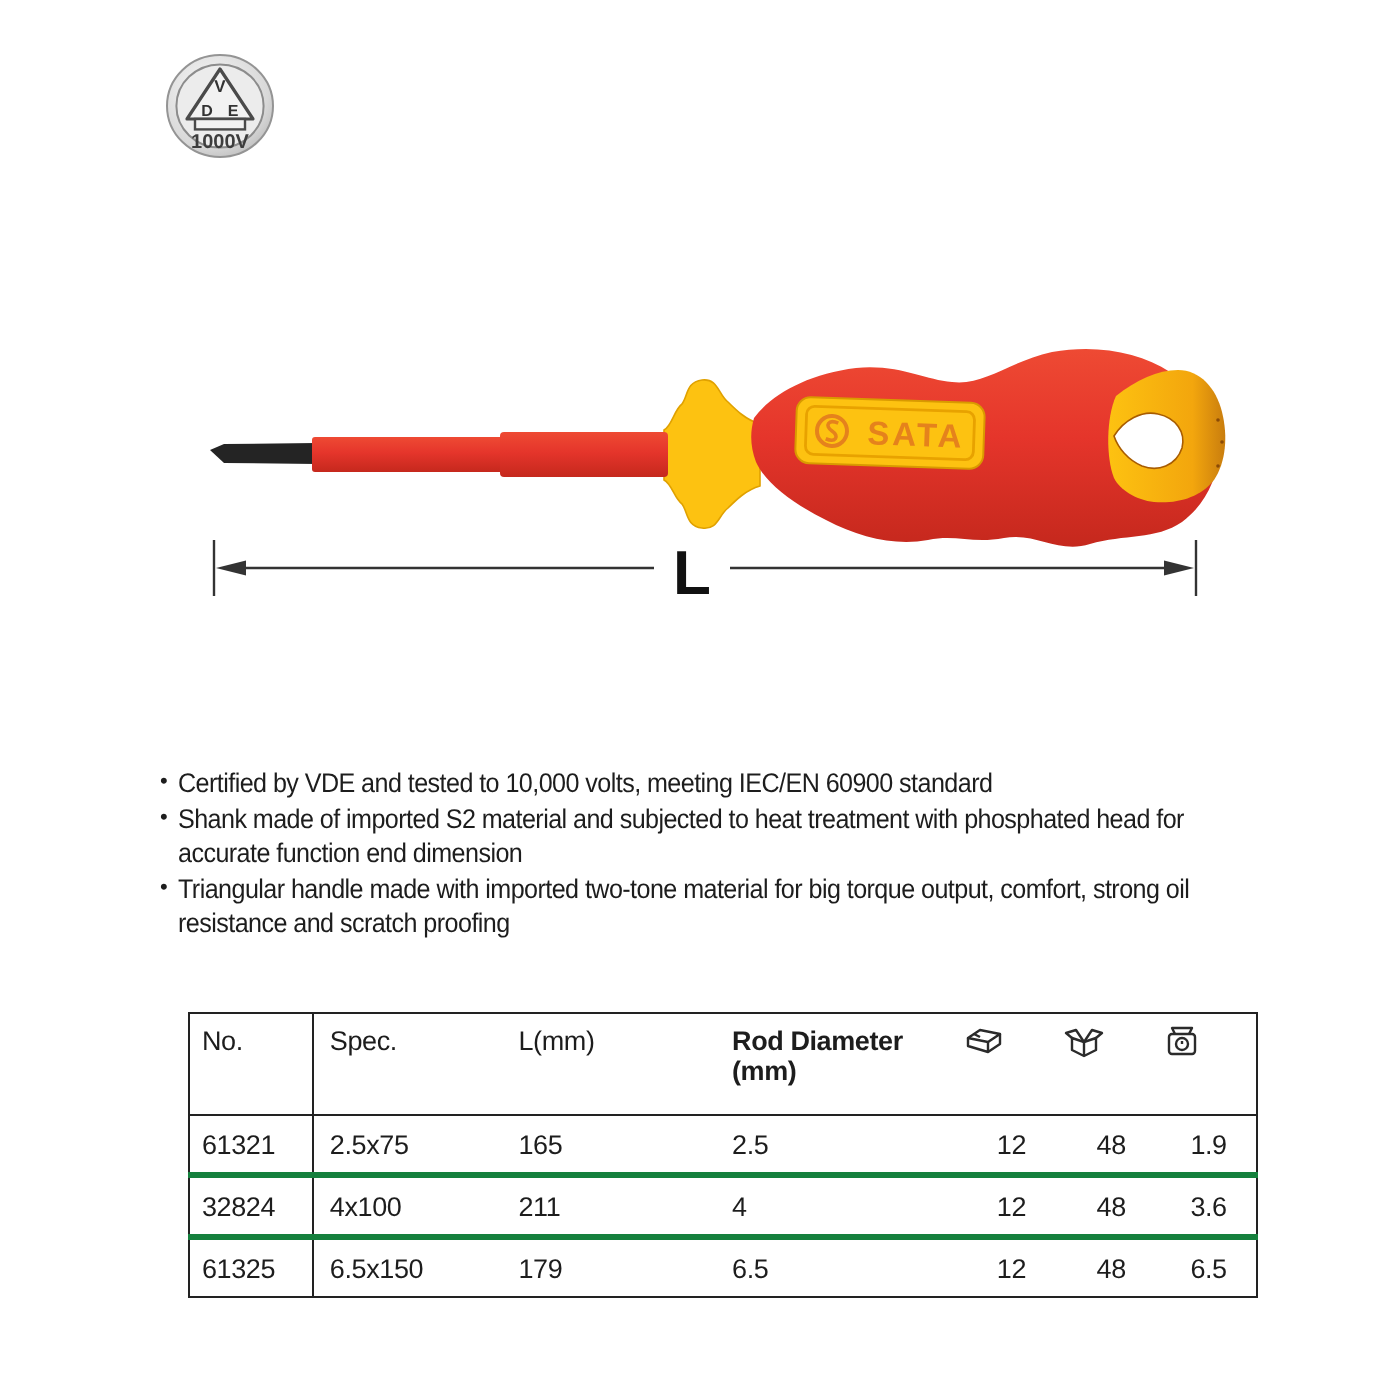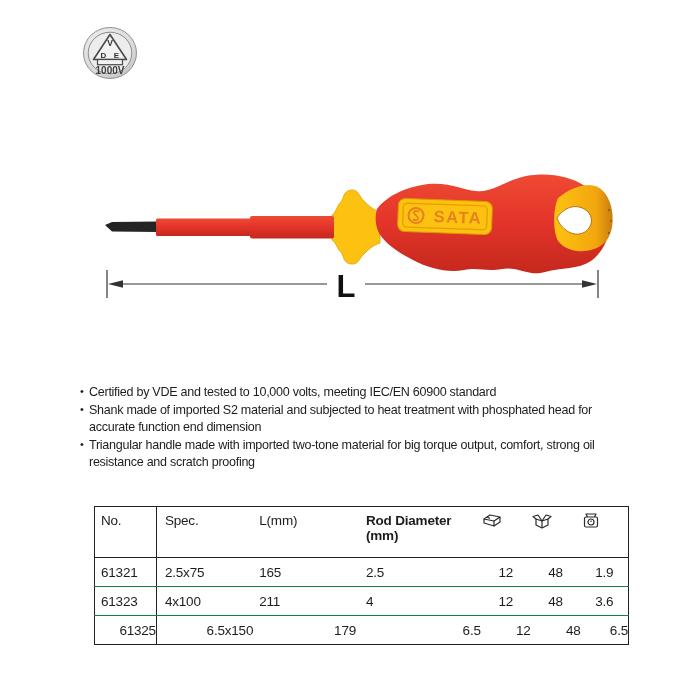--- a/index.html
+++ b/index.html
@@ -17,22 +17,22 @@
             font-size:13.5px;line-height:17.5px;letter-spacing:-0.3px;}
   .feature{display:flex;align-items:flex-start;}
   .feature .bullet{width:9px;flex:none;font-size:11px;line-height:17.5px;color:#1d1d1d;}
   .feature .flines{transform:scaleX(0.93);transform-origin:0 0;white-space:nowrap;}
 
   
   .spec-table{position:absolute;left:94px;top:490px;width:535px;border-collapse:collapse;
               color:#1d1d1d;font-size:13.5px;letter-spacing:-0.2px;border:1.4px solid #222;margin-top:16px;}
   .spec-table th{font-weight:400;text-align:left;vertical-align:top;height:44px;
                  padding:6px 0 0 6px;border-bottom:1px solid #222;}
-  .spec-table td{height:28px;padding:0 0 0 6px;border-bottom:1px solid #15803d;}
-  .spec-table tr:last-child td{border-bottom:none;text-align:right;}
+  .spec-table td{height:28px;padding:0 0 0 6px;border-bottom:3px solid #15803d;}
+  .spec-table tr:last-child td{border-bottom:none;}
   .vline{border-right:1px solid #222;}
   .c2{padding-left:8px !important;}
   .c3{padding-left:6px !important;}
   .c4{padding-left:10px !important;}
   .num{text-align:center;padding:0 !important;}
   .icon-cell{text-align:center;padding:4px 0 0 0 !important;}
   .sub{display:block;font-weight:bold;}
 </style>
 </head>
 <body>
@@ -185,21 +185,21 @@
       <tr>
         <td class="vline">61321</td>
         <td class="c2">2.5x75</td>
         <td class="c3">165</td>
         <td class="c4">2.5</td>
         <td class="num">12</td>
         <td class="num">48</td>
         <td class="num">1.9</td>
       </tr>
       <tr>
-        <td class="vline">61323</td>
+        <td class="vline">32824</td>
         <td class="c2">4x100</td>
         <td class="c3">211</td>
         <td class="c4">4</td>
         <td class="num">12</td>
         <td class="num">48</td>
         <td class="num">3.6</td>
       </tr>
       <tr>
         <td class="vline">61325</td>
         <td class="c2">6.5x150</td>

